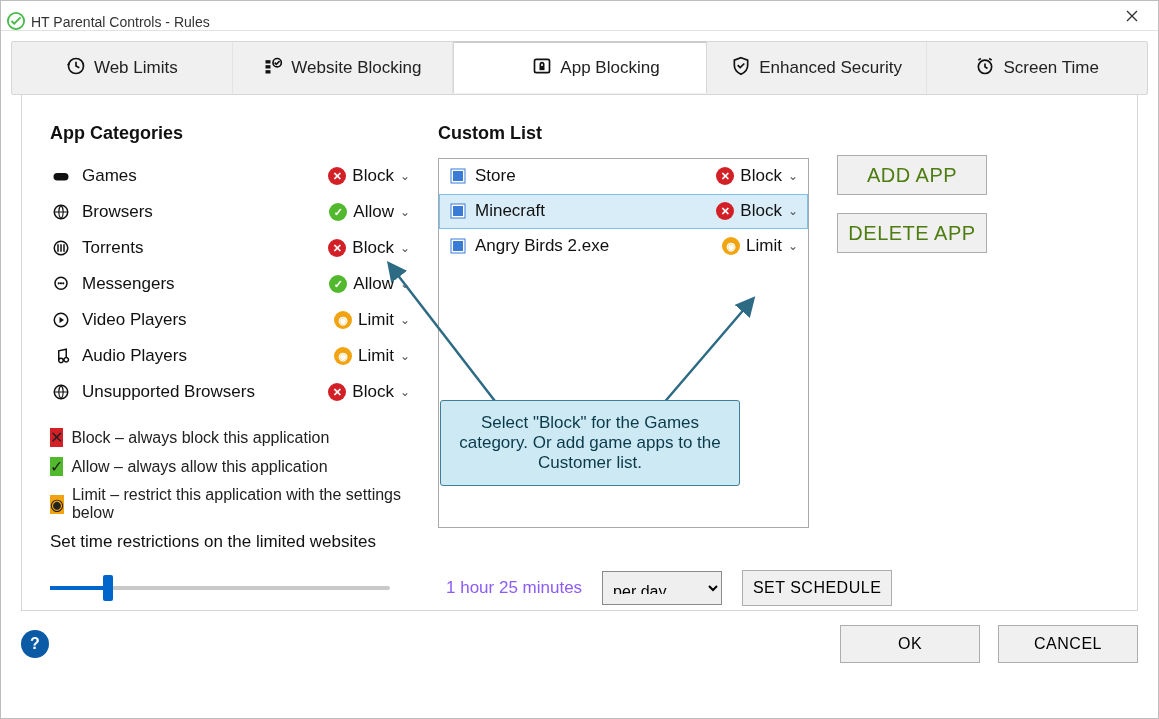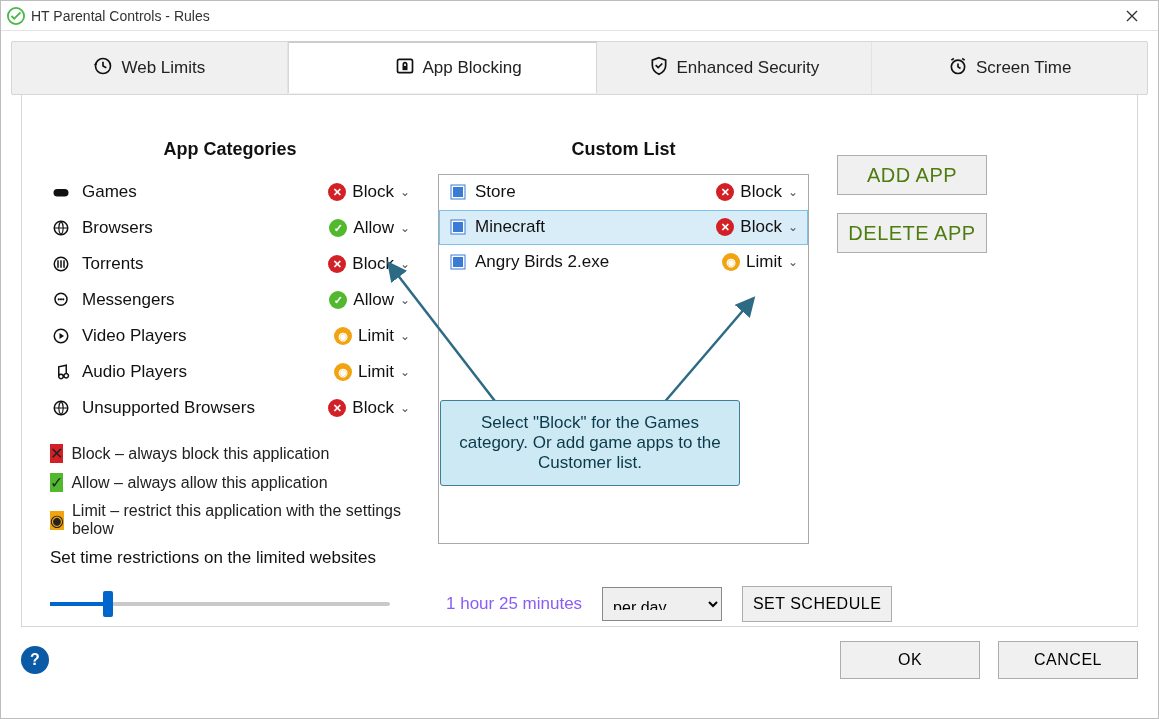--- a/index.html
+++ b/index.html
@@ -14,21 +14,21 @@
     width: 1159px;
     height: 719px;
     border: 1px solid #bdbdbd;
     display: flex;
     flex-direction: column;
     position: relative;
   }
   .titlebar {
     height: 30px;
     display: flex;
-    align-items: center;
+    align-items: flex-end;
     padding: 0 6px;
     border-bottom: 1px solid #e2e2e2;
   }
   .title-icon { width:18px;height:18px;margin-right:6px;display:inline-flex;align-items:center;justify-content:center; }
   .titlebar .title { font-size:14px;color:#333;flex:1; }
   .title-close { width:40px;height:28px;display:flex;align-items:center;justify-content:center;color:#333;cursor:pointer;}
 
   .tabstrip-wrap { padding:10px 10px 0; }
   .tabstrip {
     display:flex;
@@ -71,21 +71,21 @@
     margin:0 10px;
     position:relative;
     display:flex;
     flex-direction:column;
   }
   .columns{display:flex;gap:28px;flex:1;min-height:0;}
   .col-left{width:360px;}
   .col-mid{width:371px;}
   .col-right{flex:1;}
 
-  h3{font-size:18px;font-weight:700;margin:26px 0 14px;text-align:center;}
+  h3{font-size:18px;font-weight:700;margin:10px 0 14px;}
 
   .cat-row{display:flex;align-items:center;height:36px;}
   .cat-row .ci{width:22px;display:flex;align-items:center;justify-content:center;margin-right:10px;}
   .cat-row .cname{flex:1;font-size:17px;}
   .status{display:flex;align-items:center;gap:6px;cursor:pointer;}
   .status .dot{width:18px;height:18px;border-radius:50%;display:flex;align-items:center;justify-content:center;color:#fff;font-size:11px;font-weight:bold;}
   .dot.block{background:#d32027;}
   .dot.allow{background:#52b82e;}
   .dot.limit{background:#f2a410;}
   .status .slabel{font-size:17px;}
@@ -165,20 +165,30 @@
 
   <div class="tabstrip-wrap">
     <div class="tabstrip" id="tabstrip">
         <div class="tab">
           <span><svg viewBox="0 0 24 24">
               <circle cx="12" cy="12" r="9" fill="none" stroke="#111" stroke-width="2"></circle>
               <path d="M12 7 v5 l4 2" fill="none" stroke="#111" stroke-width="2"></path>
               <path d="M3 8 l-2 3 l4 -1" fill="#111"></path>
             </svg></span>
           <span>Web Limits</span>
+        </div>
+        <div class="tab">
+          <span><svg viewBox="0 0 24 24">
+              <rect x="3" y="5" width="6" height="4" fill="#111"></rect>
+              <rect x="3" y="11" width="6" height="4" fill="#111"></rect>
+              <rect x="3" y="17" width="6" height="4" fill="#111"></rect>
+              <circle cx="17" cy="8" r="5" fill="none" stroke="#111" stroke-width="2"></circle>
+              <path d="M14 8 l2 2 l4 -4" fill="none" stroke="#111" stroke-width="2"></path>
+            </svg></span>
+          <span>Website Blocking</span>
         </div>
         <div class="tab active">
           <span><svg viewBox="0 0 24 24">
               <rect x="3" y="4" width="18" height="16" rx="2" fill="none" stroke="#111" stroke-width="2"></rect>
               <rect x="9" y="12" width="6" height="5" fill="#111"></rect>
               <path d="M10 12 v-2 a2 2 0 0 1 4 0 v2" fill="none" stroke="#111" stroke-width="2"></path>
             </svg></span>
           <span>App Blocking</span>
         </div>
         <div class="tab">

